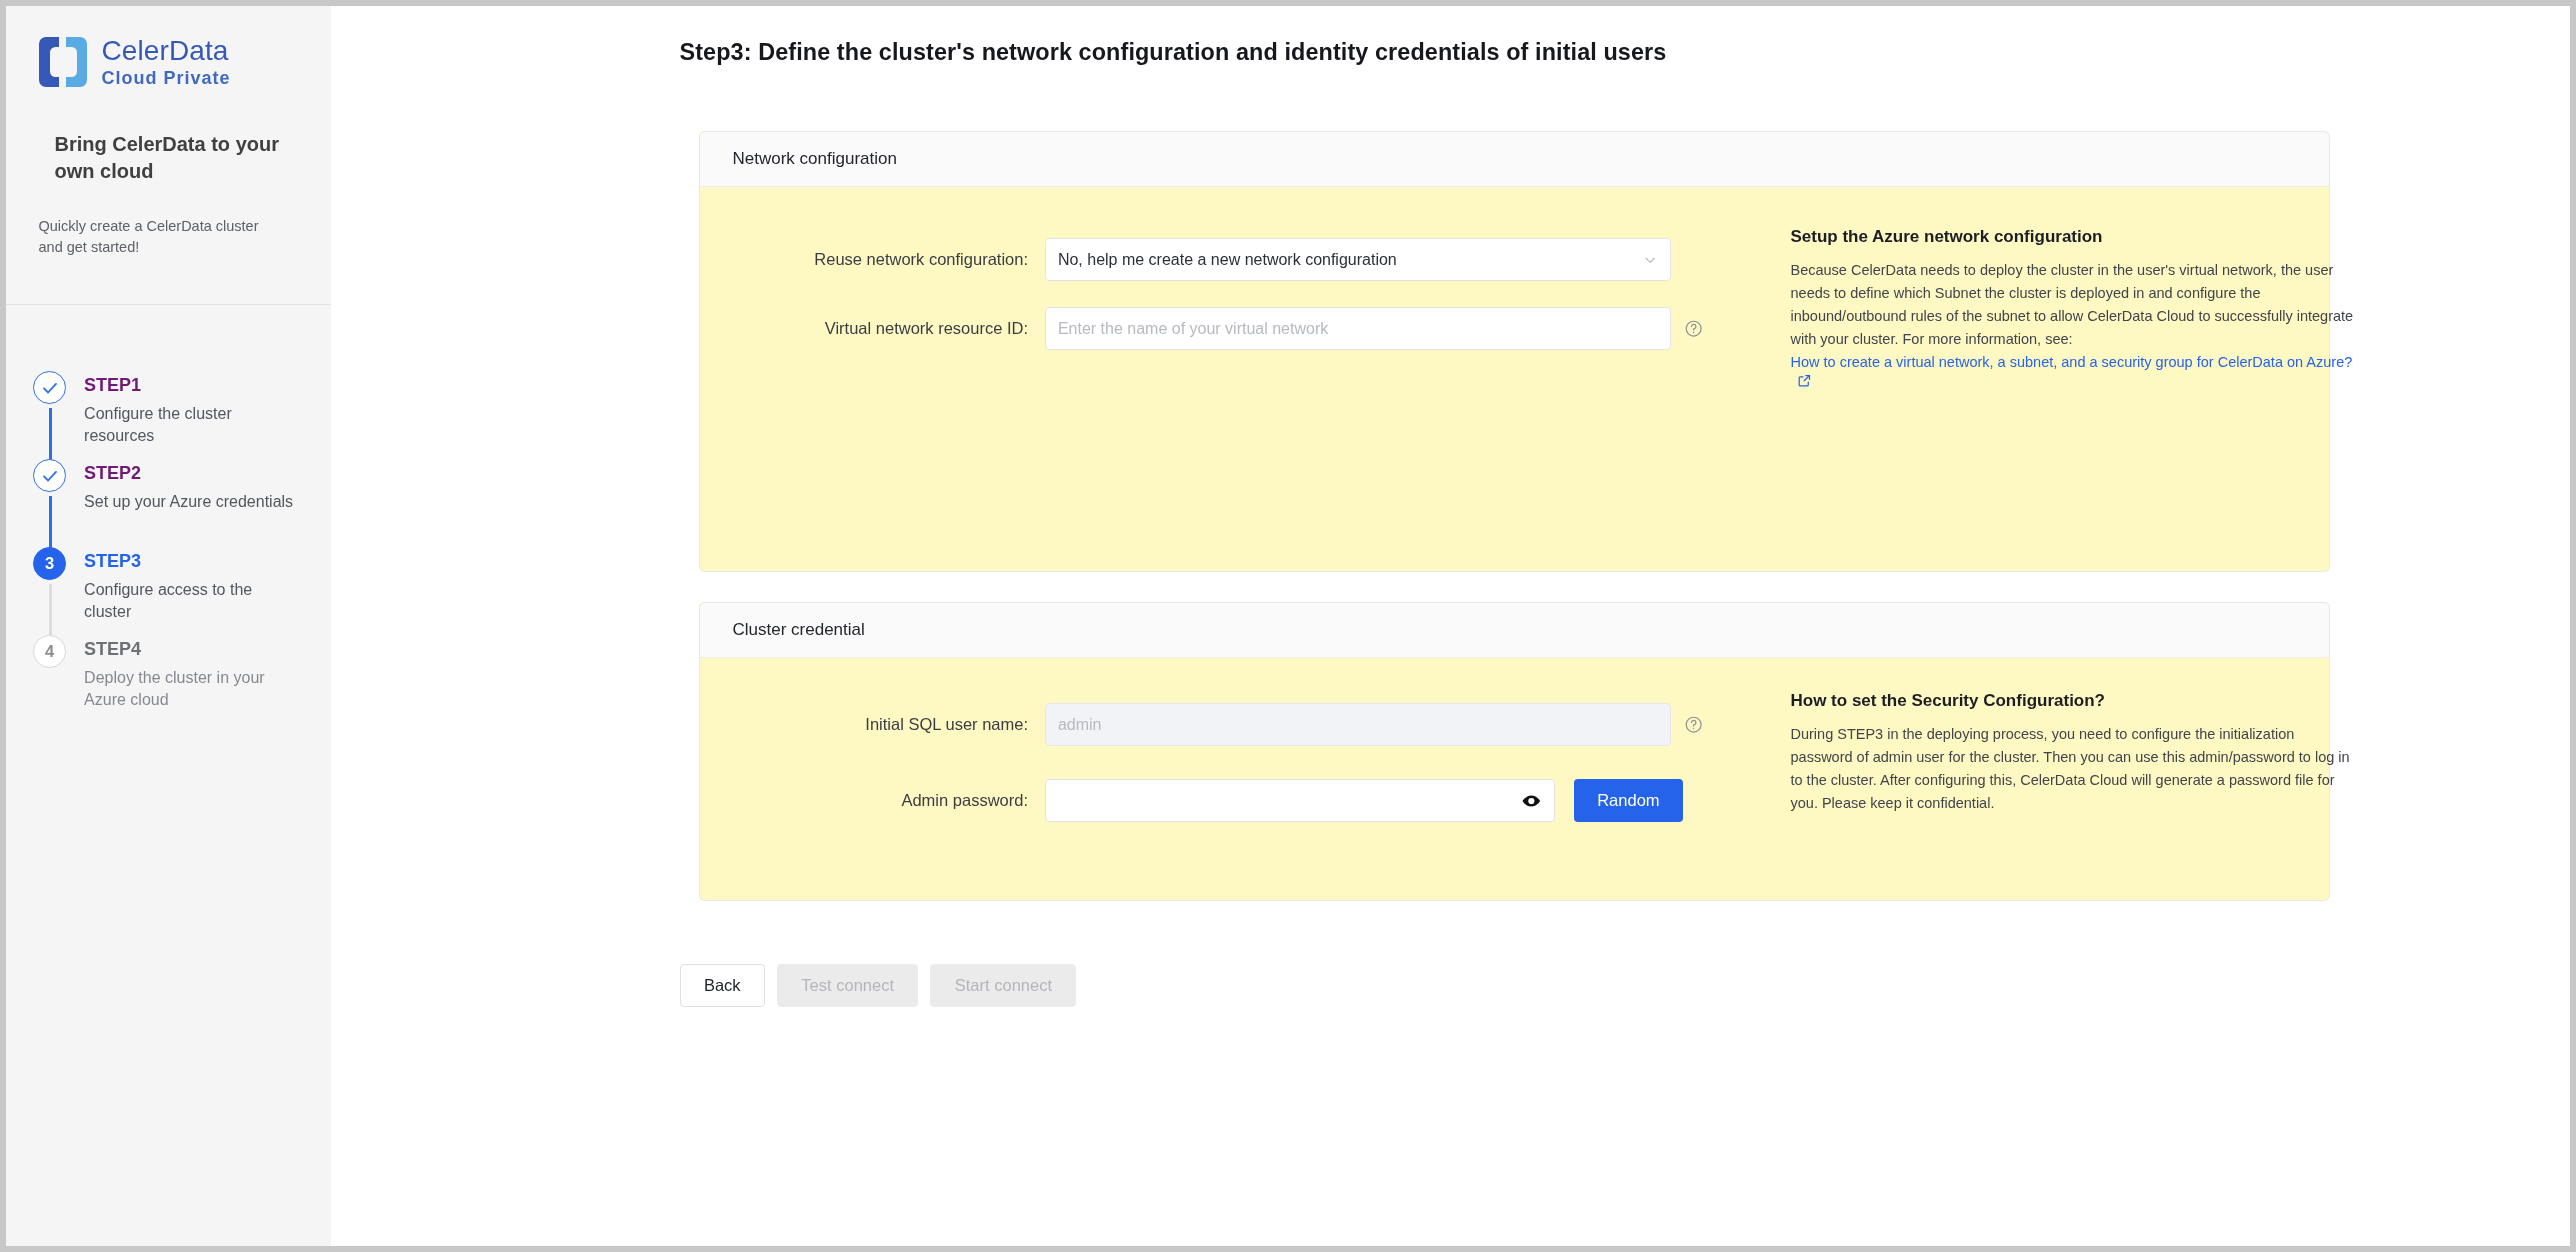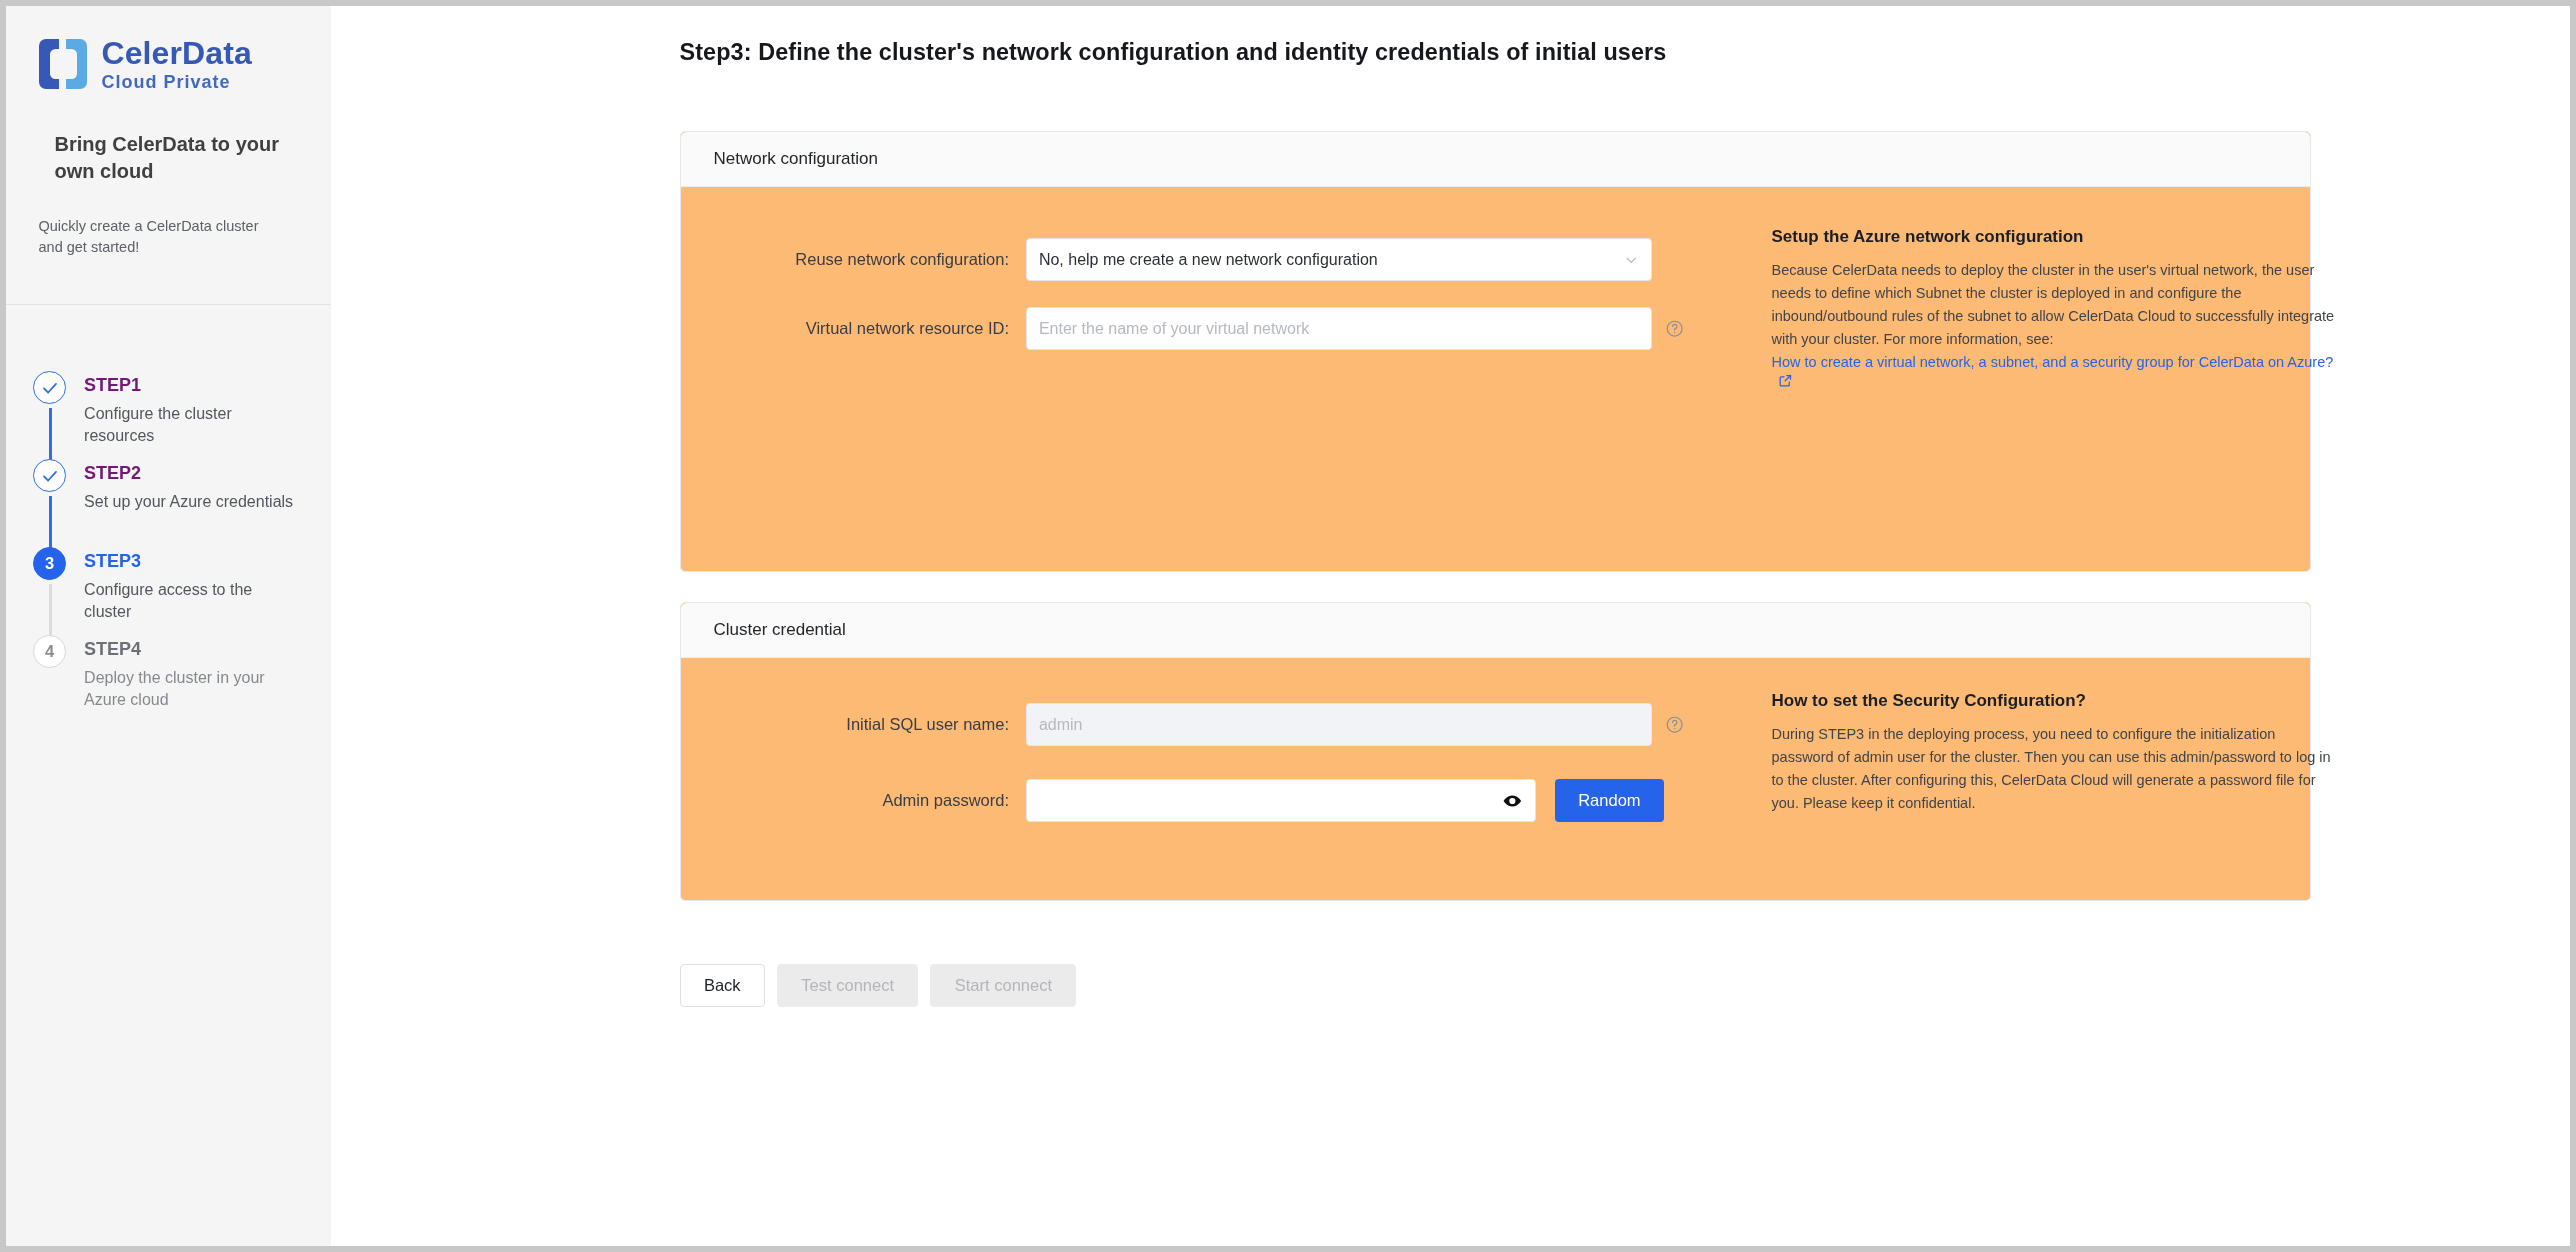--- a/index.html
+++ b/index.html
@@ -77,24 +77,24 @@
     background: #f5f5f5;
   }
   #logo-mark .lm-notch-bottom {
     position: absolute;
     left: 20.7px; bottom: 0;
     width: 6.9px; height: 11px;
     background: #f5f5f5;
   }
   #logo-words { line-height: 1; }
   #logo-title {
-    font-size: 32px;
+    font-size: 28px;
     letter-spacing: 0.1px;
     color: #3658b6;
-    font-weight: 700;
+    font-weight: 400;
   }
   #logo-sub {
     margin-top: 4.8px;
     font-size: 18px;
     color: #4169c4;
     letter-spacing: 1px;
     font-weight: 700;
   }
 
   #tagline {
@@ -209,23 +209,23 @@
     left: 349px;
     top: 33px;
     font-size: 23.4px;
     font-weight: 700;
     color: #16181d;
     letter-spacing: 0.1px;
   }
 
   .card {
     position: absolute;
-    left: 349px;
+    left: 368px;
     width: 1631px;
-    background: #fdba74;
+    background: #fef9c3;
     border: 0.7px solid #e8e8ea;
     border-radius: 5.5px;
     box-sizing: border-box;
   }
   .card-header {
     height: 55px;
     background: #fafafa;
     border-bottom: 0.7px solid #ededf0;
     border-radius: 5.5px 5.5px 0 0;
     display: flex;

